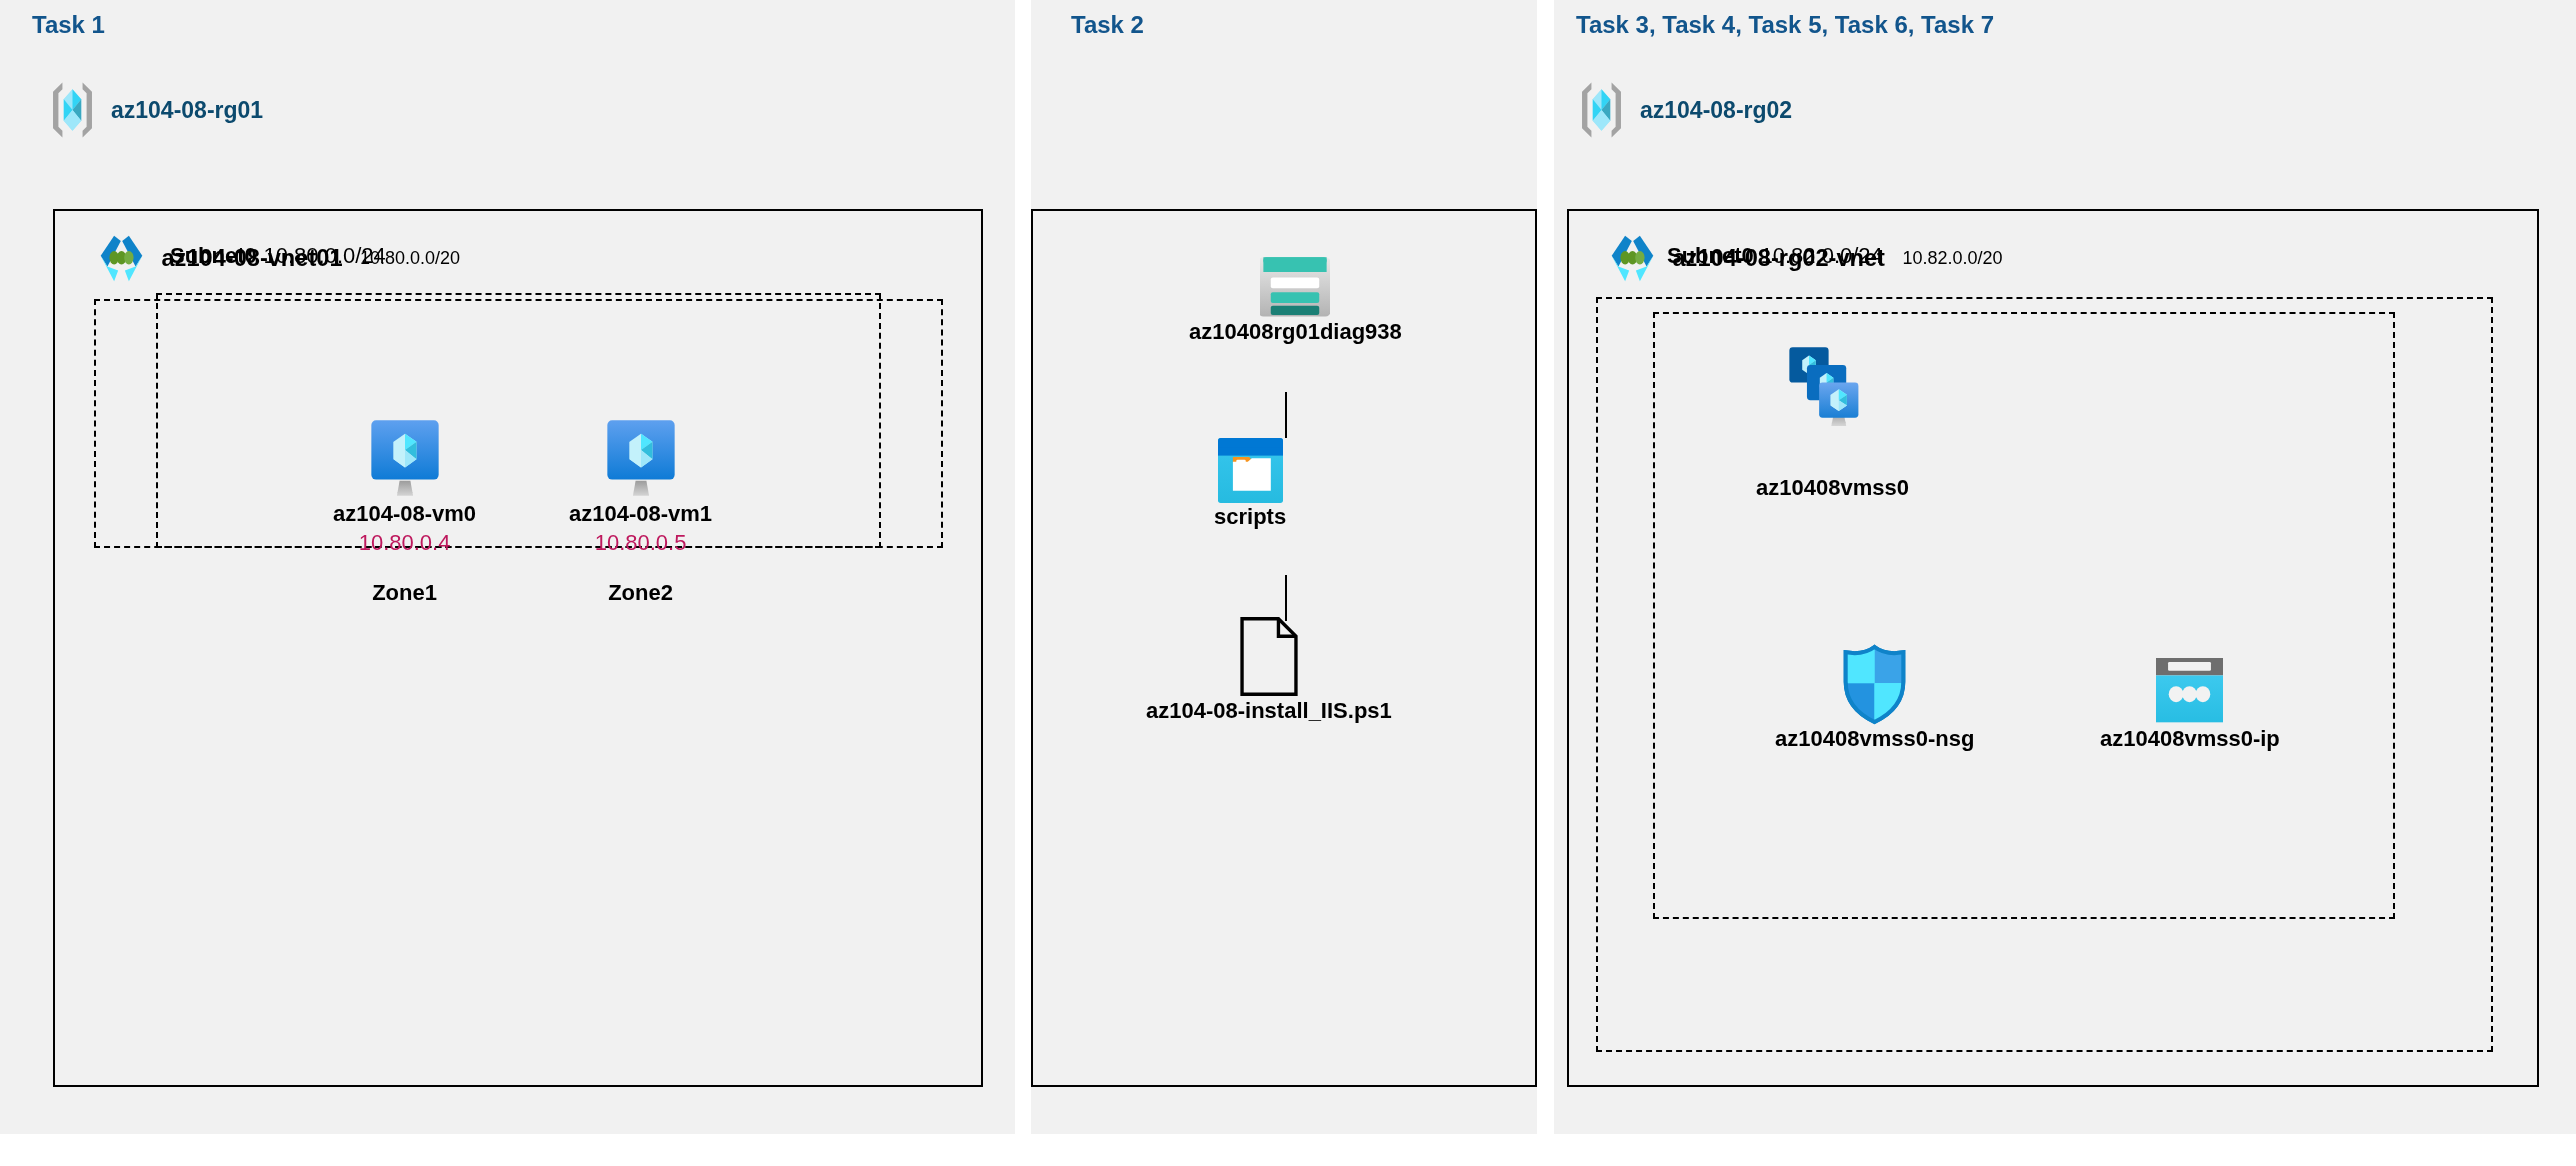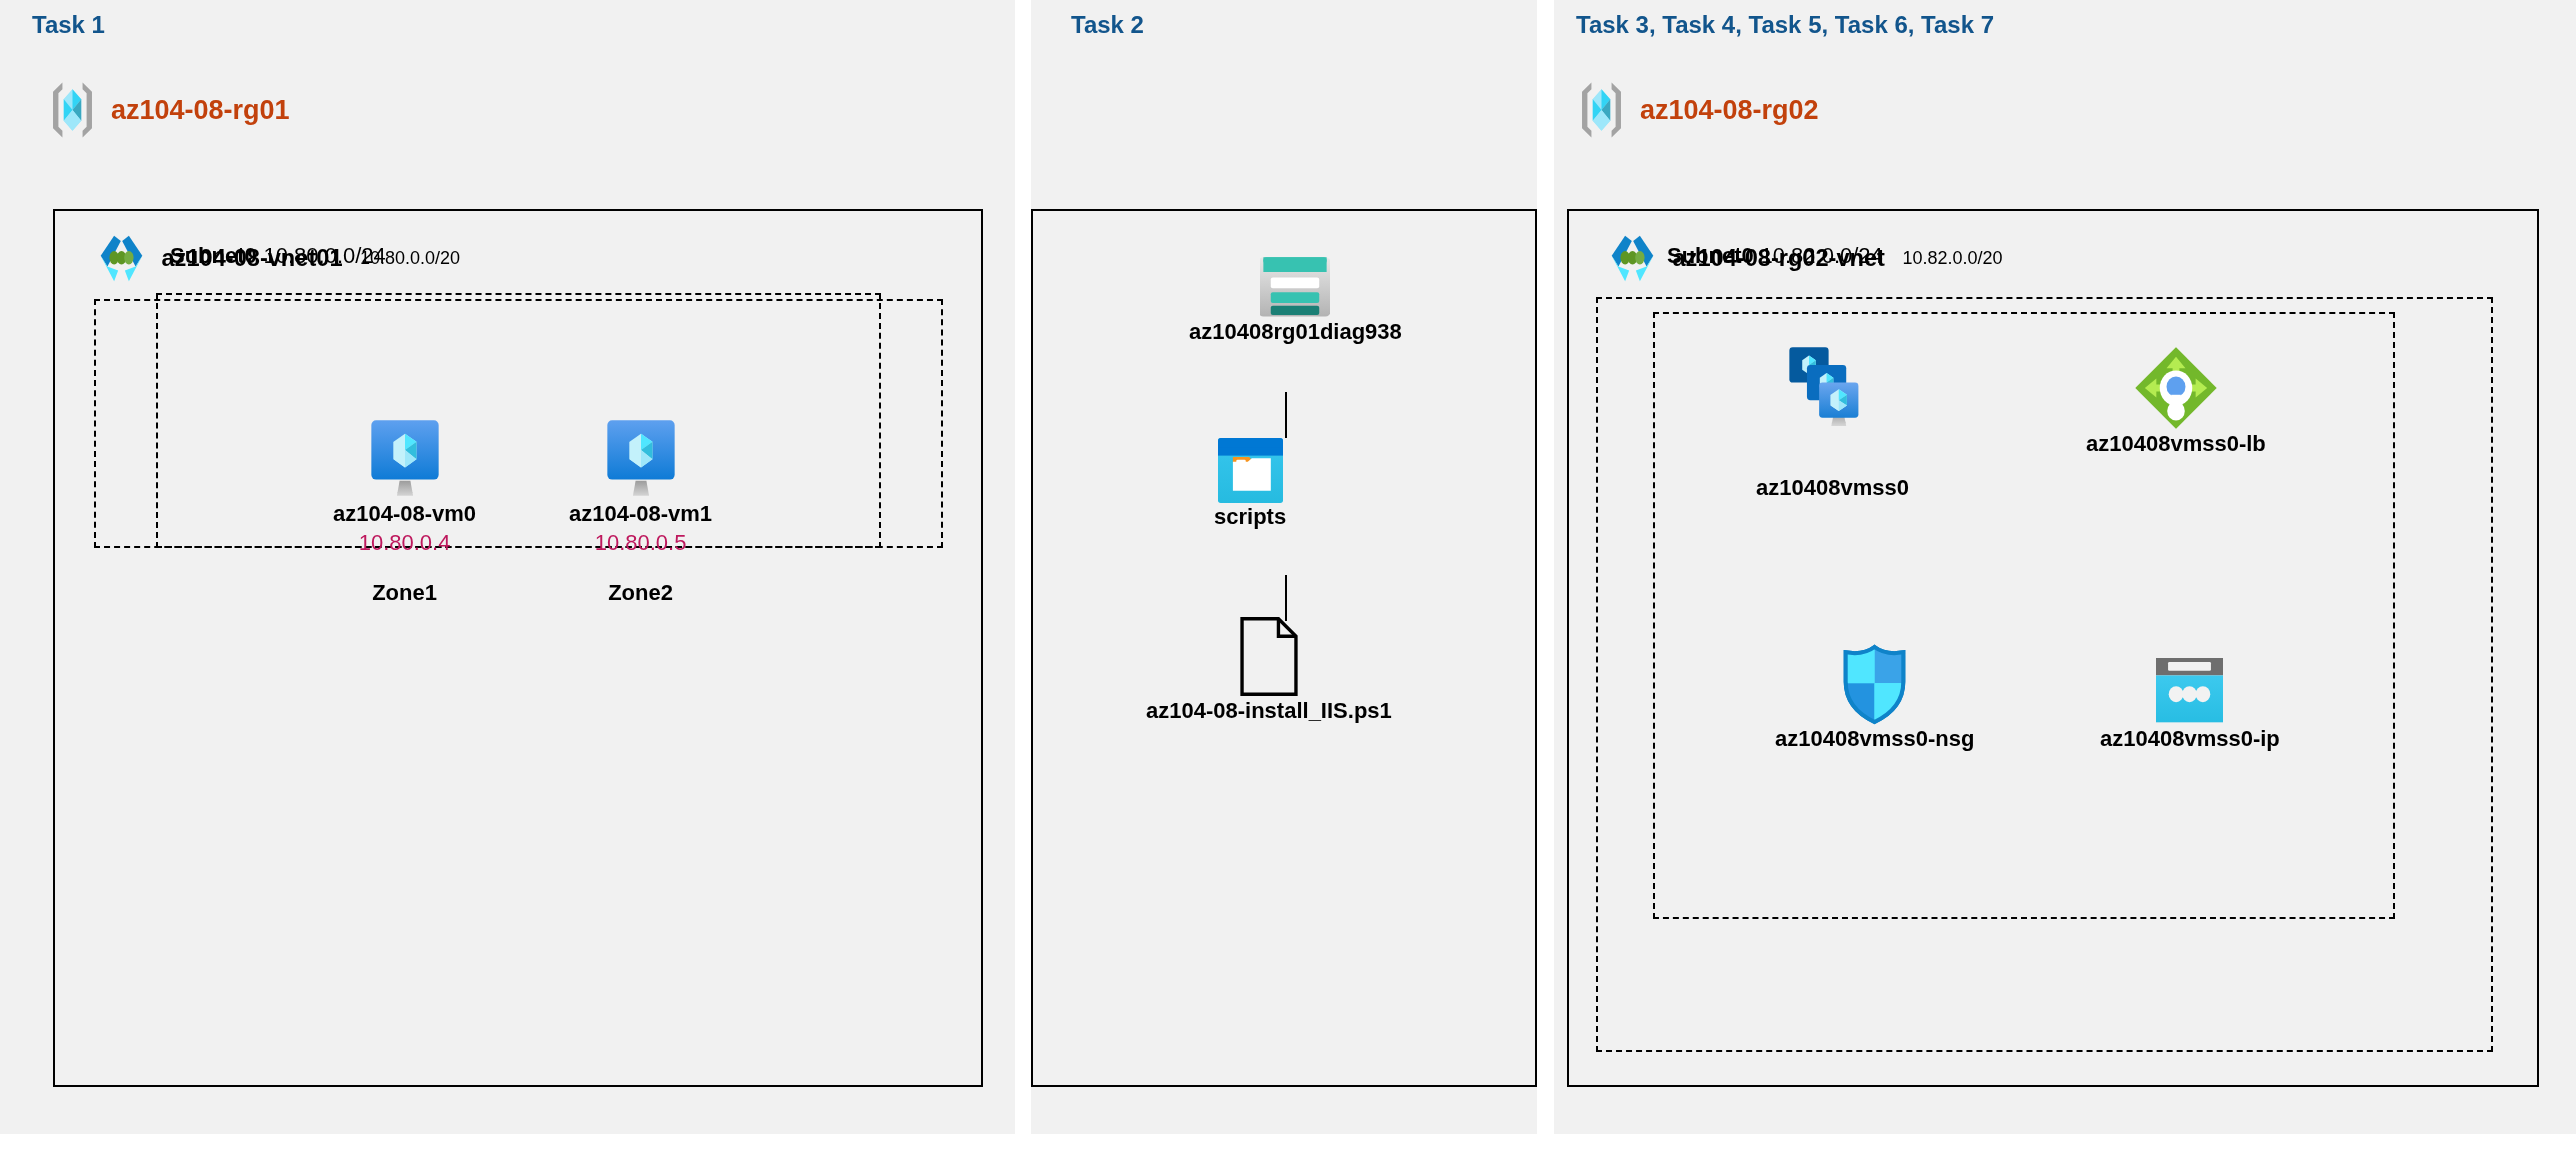--- a/index.html
+++ b/index.html
@@ -40,23 +40,23 @@
   .rg-row {
     position: absolute;
     display: flex;
     align-items: center;
     gap: 15px;
     white-space: nowrap;
   }
   #rg01-row { left: 49px;  top: 81px; }
   #rg02-row { left: 1578px; top: 81px; }
   .rg-name {
-    font-size: 27px;
+    font-size: 23px;
     font-weight: bold;
-    color: #c2410c;
+    color: #0c4a6e;
   }
 
   
   .vnet-box {
     position: absolute;
     border: 2px solid #000000;
     background: #f1f1f1;
     box-sizing: border-box;
   }
   #vnet01-box { left: 53px;   top: 209px; width: 930px; height: 878px; }
@@ -399,38 +399,20 @@
           <path d="M75 64 L87 72 L75 80 Z" fill="#50e6ff"></path>
           <path d="M63 72 L75 80 L63 88 Z" fill="#c3f1fb"></path>
           <path d="M87 72 L75 80 L87 88 Z" fill="#32bedd"></path>
           <path d="M63 88 L75 80 L75 96 Z" fill="#c3f1fb"></path>
           <path d="M87 88 L75 80 L75 96 Z" fill="#9ee7fa"></path>
         </svg>
       </span>
       <span class="node-name">az10408vmss0</span>
     </div>
 
-    <div class="node" id="node-lb">
-      <span>
-        <svg width="84" height="84" viewBox="0 0 124 124">
-          <path d="M62 2 L122 62 L62 122 L2 62 Z" fill="#76bc2d"></path>
-          <path d="M62 2 L122 62 L62 122 L2 62 Z" fill="#6aab28" opacity="0.25"></path>
-          <g fill="#b4ec51">
-            <path d="M62 16 L76 33 L67 33 L67 50 L57 50 L57 33 L48 33 Z"></path>
-            <path d="M16 62 L33 48 L33 57 L50 57 L50 67 L33 67 L33 76 Z"></path>
-            <path d="M108 62 L91 48 L91 57 L74 57 L74 67 L91 67 L91 76 Z"></path>
-          </g>
-          <ellipse cx="62" cy="62" rx="24" ry="26" fill="#ffffff"></ellipse>
-          <ellipse cx="62" cy="60" rx="14" ry="15" fill="#5ea0ef"></ellipse>
-          <rect x="55" y="72" width="14" height="22" fill="#ffffff"></rect>
-          <ellipse cx="62" cy="96" rx="13" ry="14" fill="#ffffff"></ellipse>
-        </svg>
-      </span>
-      <span class="node-name">az10408vmss0-lb</span>
-    </div>
 
     <div class="node" id="node-nsg">
       <span>
         <svg width="71" height="81" viewBox="0 0 106 120">
           <defs>
             <clipPath id="shclip">
               <path d="M53 4 C40 14 22 14 10 12 L10 56 C10 88 32 106 53 116 C74 106 96 88 96 56 L96 12 C84 14 66 14 53 4 Z"></path>
             </clipPath>
           </defs>
           <path d="M53 4 C40 14 22 14 10 12 L10 56 C10 88 32 106 53 116 C74 106 96 88 96 56 L96 12 C84 14 66 14 53 4 Z" fill="#50e6ff" stroke="#0f83c9" stroke-width="6"></path>

